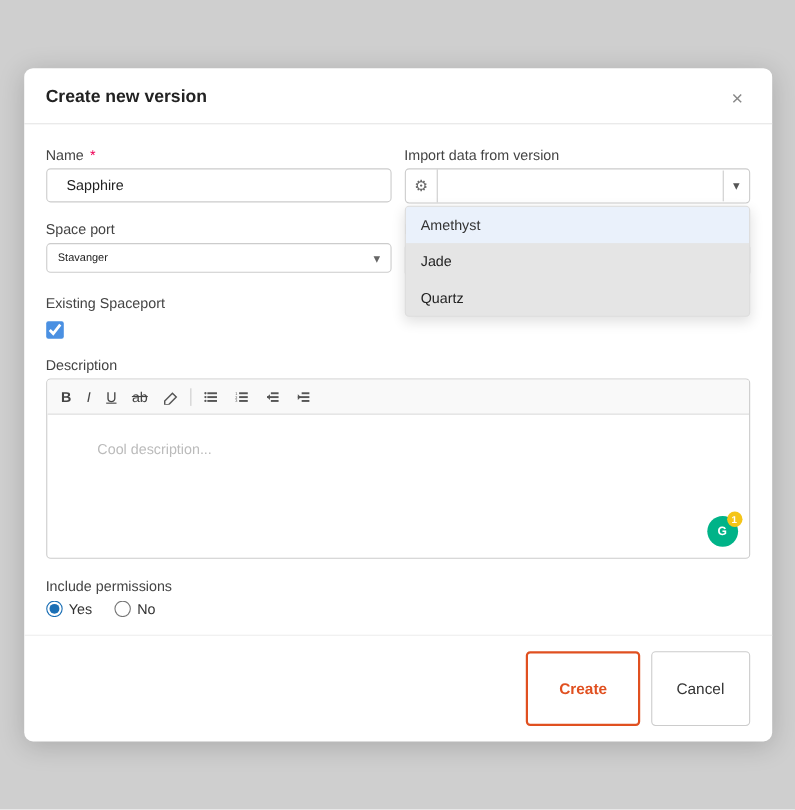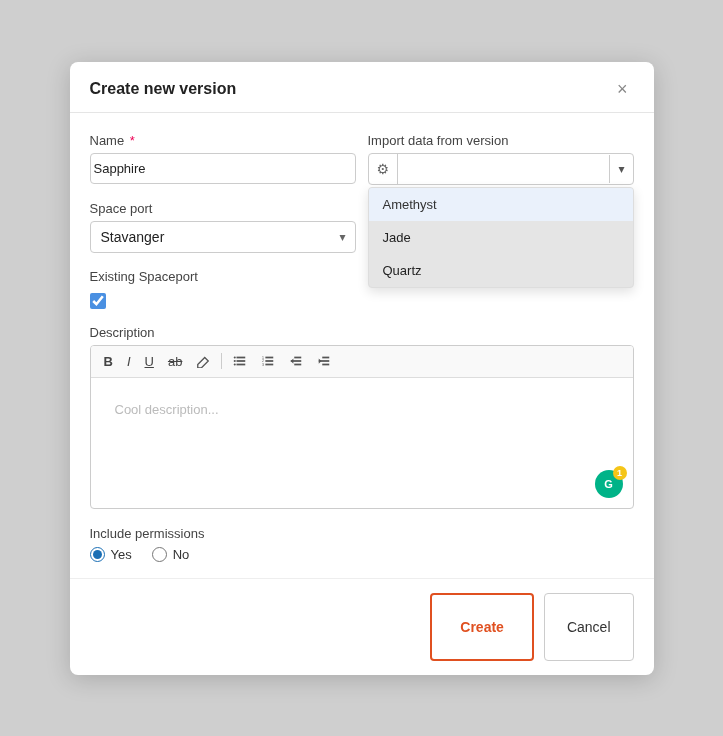--- a/index.html
+++ b/index.html
@@ -18,21 +18,21 @@
       width: 723px;
       height: 736px;
       display: flex;
       align-items: center;
       justify-content: center;
       background: rgba(150,150,150,0.3);
     }
     .modal {
       background: #fff;
       border-radius: 8px;
-      width: 584px;
+      width: 680px;
       padding: 0;
       box-shadow: 0 4px 24px rgba(0,0,0,0.18);
       position: relative;
     }
     .modal-header {
       display: flex;
       align-items: center;
       justify-content: space-between;
       padding: 16px 20px 12px 20px;
       border-bottom: 1px solid #e5e5e5;
@@ -72,21 +72,21 @@
       margin-bottom: 5px;
       font-weight: 500;
     }
     .required-star {
       color: #e05;
       margin-left: 2px;
     }
     .form-input {
       border: 1px solid #ccc;
       border-radius: 4px;
-      padding: 7px 3px;
+      padding: 7px 18px;
       font-size: 13px;
       color: #222;
       outline: none;
       width: 100%;
     }
     .import-row {
       display: flex;
       align-items: center;
       gap: 0;
       border: 1px solid #ccc;
@@ -143,21 +143,21 @@
       color: #222;
     }
     .dropdown-item.selected {
       background: #eaf1fb;
       color: #333;
     }
     .select-field {
       border: 1px solid #ccc;
       border-radius: 4px;
       padding: 7px 30px 7px 10px;
-      font-size: 14px;
+      font-size: 10px;
       color: #222;
       background: #fff;
       appearance: none;
       -webkit-appearance: none;
       width: 100%;
       outline: none;
       cursor: pointer;
     }
     .select-container {
       position: relative;
@@ -211,20 +211,21 @@
       border-radius: 4px;
       overflow: hidden;
     }
     .editor-area {
       min-height: 130px;
       padding: 24px;
       font-size: 13px;
       color: #bbb;
       outline: none;
       position: relative;
+      margin-left: 22px;
     }
     .grammarly-badge {
       position: absolute;
       bottom: 10px;
       right: 10px;
       width: 28px;
       height: 28px;
       background: #00b388;
       border-radius: 50%;
       display: flex;

